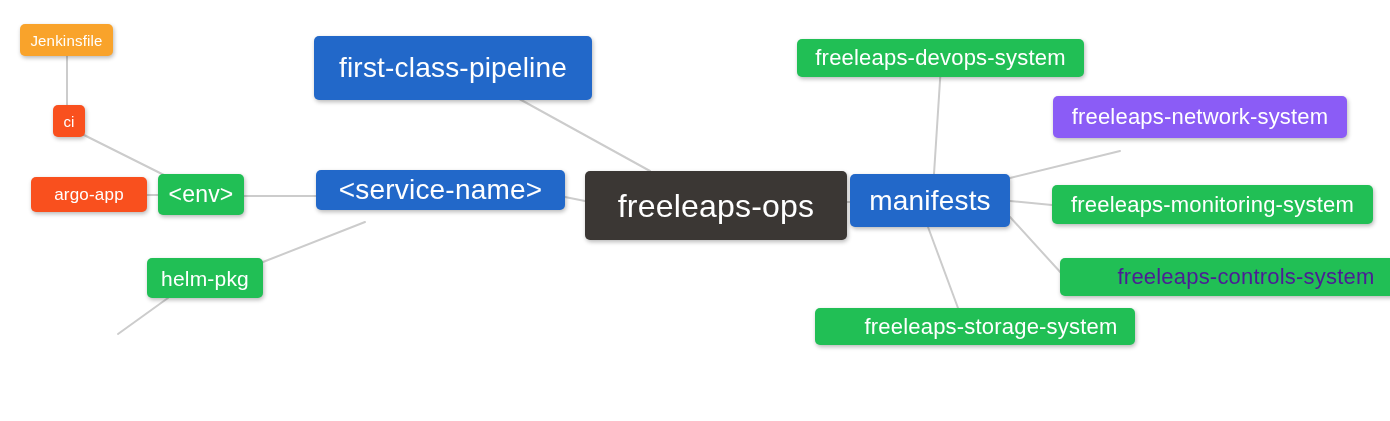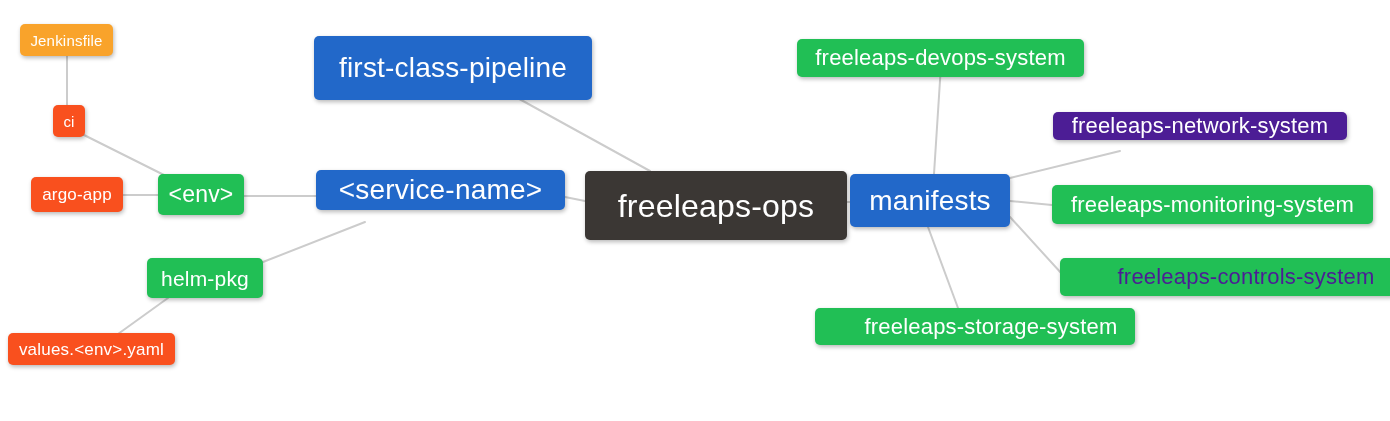--- a/index.html
+++ b/index.html
@@ -53,26 +53,25 @@
       <line x1="847" y1="202" x2="852" y2="202" stroke="#cccccc" stroke-width="2" stroke-linecap="round"></line>
       <line x1="934" y1="174" x2="941" y2="65" stroke="#cccccc" stroke-width="2" stroke-linecap="round"></line>
       <line x1="1010" y1="178" x2="1120" y2="151" stroke="#cccccc" stroke-width="2" stroke-linecap="round"></line>
       <line x1="1010" y1="201" x2="1052" y2="205" stroke="#cccccc" stroke-width="2" stroke-linecap="round"></line>
       <line x1="1010" y1="217" x2="1062" y2="274" stroke="#cccccc" stroke-width="2" stroke-linecap="round"></line>
       <line x1="928" y1="227" x2="958" y2="308" stroke="#cccccc" stroke-width="2" stroke-linecap="round"></line>
     </svg>
 
 <div class="node" style="left: 20px; top: 24px; width: 93px; height: 32px; font-size: 15px; background: rgb(249, 163, 43); color: rgb(255, 255, 255);">Jenkinsfile</div>
     <div class="node" style="left: 53px; top: 105px; width: 32px; height: 32px; font-size: 15px; background: rgb(249, 80, 30); color: rgb(255, 255, 255);">ci</div>
-    <div class="node" style="left: 31px; top: 177px; width: 92px; height: 35px; font-size: 17px; background: rgb(249, 80, 30); color: rgb(255, 255, 255);">argo-app</div>
+    <div class="node" style="left: 31px; top: 177px; width: 116px; height: 35px; font-size: 17px; background: rgb(249, 80, 30); color: rgb(255, 255, 255);">argo-app</div>
     <div class="node" style="left: 158px; top: 174px; width: 86px; height: 41px; font-size: 23px; background: rgb(33, 191, 85); color: rgb(255, 255, 255);">&lt;env&gt;</div>
     <div class="node" style="left: 147px; top: 258px; width: 116px; height: 40px; font-size: 21px; background: rgb(33, 191, 85); color: rgb(255, 255, 255);">helm-pkg</div>
-    <div class="node" style="left: 8px; top: 333px; width: 167px; height: 32px; font-size: 17px; background: rgb(249, 80, 30); color: rgb(255, 255, 255);">values.&lt;env&gt;.yaml</div>
     <div class="node" style="left: 314px; top: 36px; width: 278px; height: 64px; font-size: 28px; background: rgb(34, 104, 201); color: rgb(255, 255, 255);">first-class-pipeline</div>
     <div class="node" style="left: 316px; top: 170px; width: 249px; height: 40px; font-size: 28px; background: rgb(34, 104, 201); color: rgb(255, 255, 255);">&lt;service-name&gt;</div>
     <div class="node" style="left: 585px; top: 171px; width: 262px; height: 69px; font-size: 32px; background: rgb(59, 55, 52); color: rgb(255, 255, 255);">freeleaps-ops</div>
     <div class="node" style="left: 850px; top: 174px; width: 160px; height: 53px; font-size: 28px; background: rgb(34, 104, 201); color: rgb(255, 255, 255);">manifests</div>
     <div class="node" style="left: 797px; top: 27px; width: 287px; height: 38px; font-size: 22px; background: rgb(33, 191, 85); color: rgb(255, 255, 255); margin-top: 12px;">freeleaps-devops-system</div>
-    <div class="node" style="left: 1053px; top: 112px; width: 294px; height: 28px; font-size: 22px; background: #4c1d95; color: rgb(255, 255, 255);">freeleaps-network-system</div>
+    <div class="node" style="left: 1053px; top: 96px; width: 294px; height: 42px; font-size: 22px; background: #8b5cf6; color: rgb(255, 255, 255);">freeleaps-network-system</div>
     <div class="node" style="left: 1052px; top: 185px; width: 321px; height: 39px; font-size: 22px; background: rgb(33, 191, 85); color: rgb(255, 255, 255);">freeleaps-monitoring-system</div>
     <div class="node" style="left: 1060px; top: 258px; width: 300px; height: 38px; font-size: 22px; background: rgb(33, 191, 85); color: #4c1d95; padding-left: 36px;">freeleaps-controls-system</div>
     <div class="node" style="left: 815px; top: 308px; width: 288px; height: 37px; font-size: 22px; background: rgb(33, 191, 85); color: rgb(255, 255, 255); padding-left: 32px;">freeleaps-storage-system</div>
   </div>
 
 </body></html>

